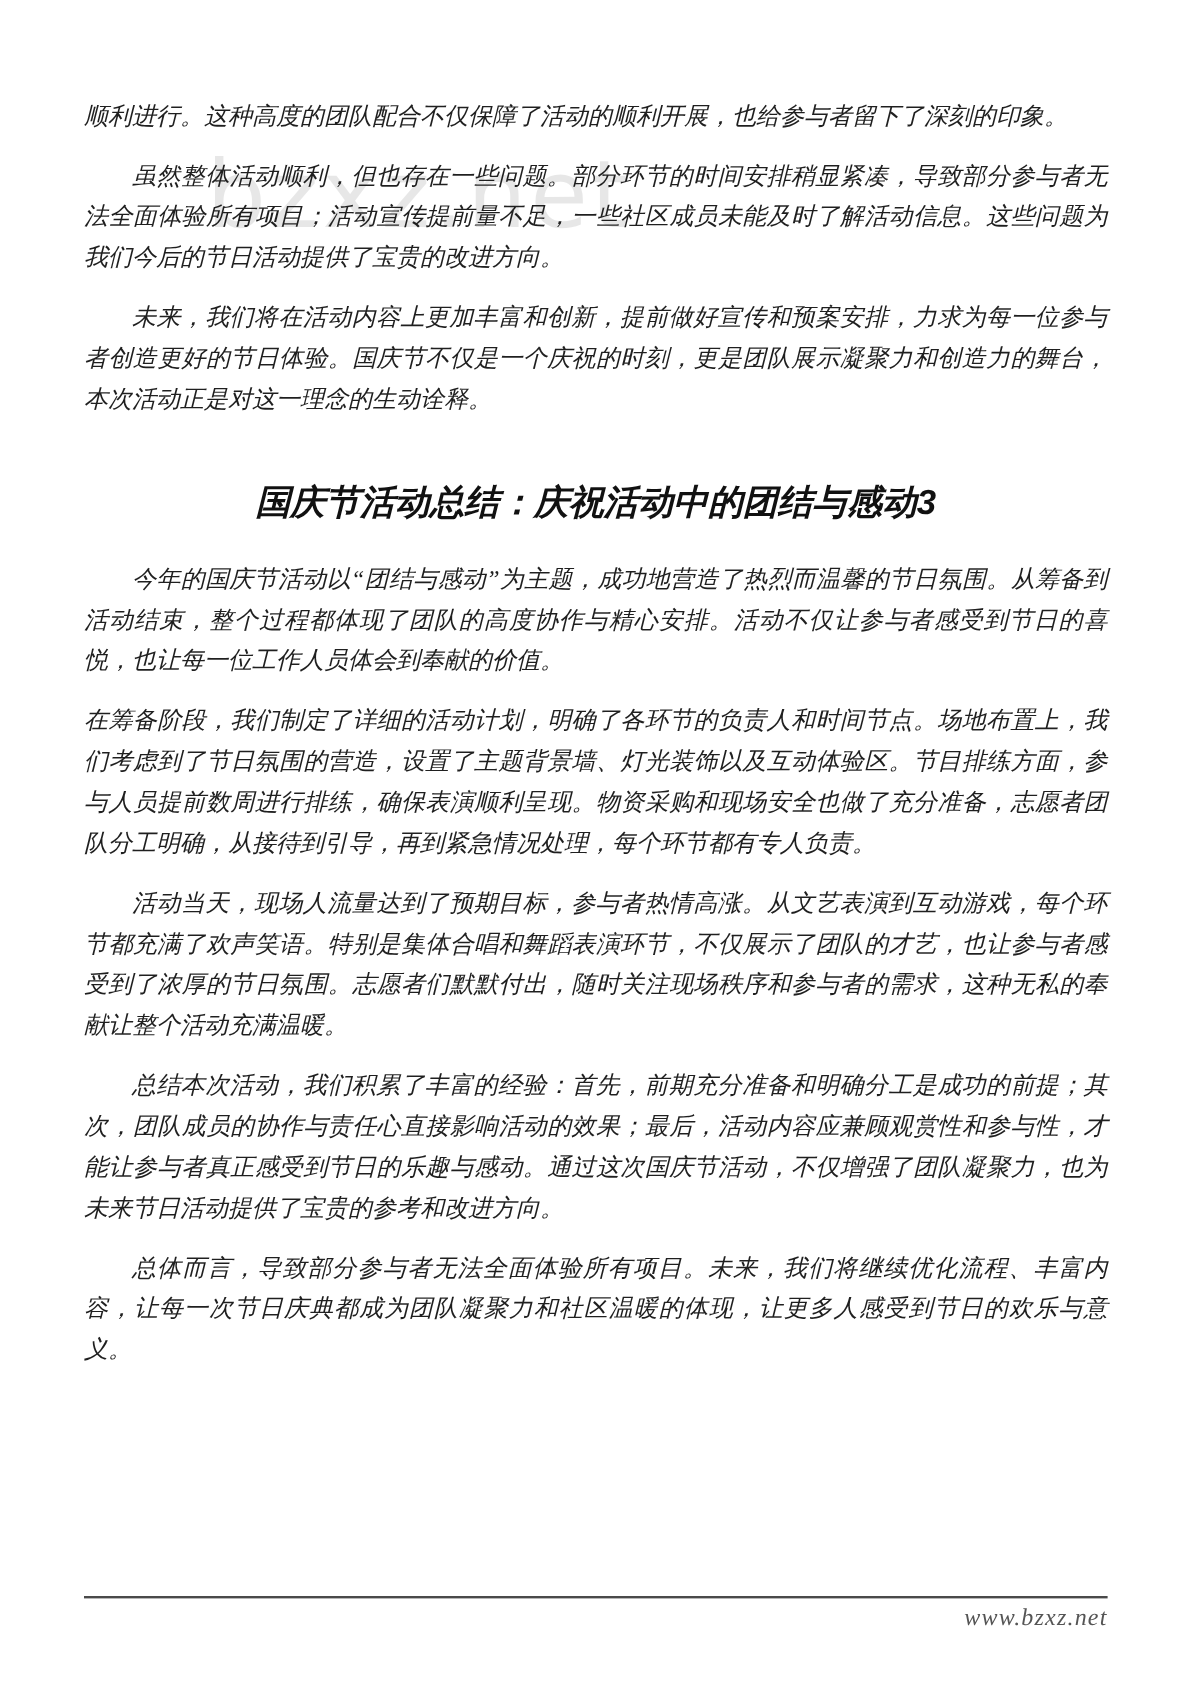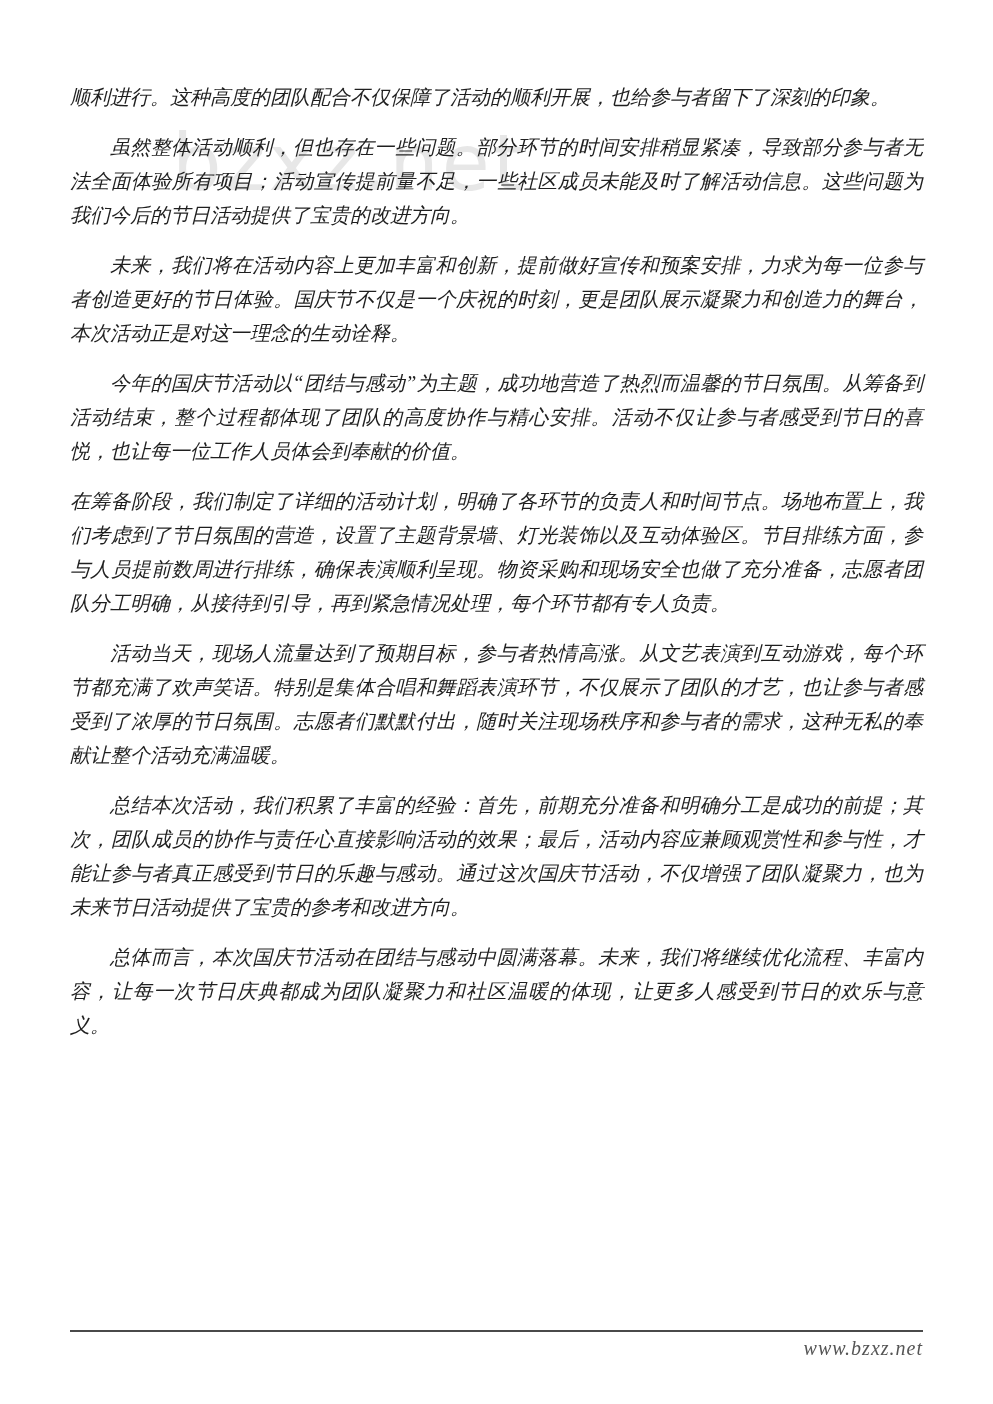--- a/index.html
+++ b/index.html
@@ -80,29 +80,30 @@
 
 <div class="content">
 
   <p class="para no-indent">顺利进行。这种高度的团队配合不仅保障了活动的顺利开展，也给参与者留下了深刻的印象。</p>
 
   <p class="para">虽然整体活动顺利，但也存在一些问题。部分环节的时间安排稍显紧凑，导致部分参与者无法全面体验所有项目；活动宣传提前量不足，一些社区成员未能及时了解活动信息。这些问题为我们今后的节日活动提供了宝贵的改进方向。</p>
 
 
   <p class="para">未来，我们将在活动内容上更加丰富和创新，提前做好宣传和预案安排，力求为每一位参与者创造更好的节日体验。国庆节不仅是一个庆祝的时刻，更是团队展示凝聚力和创造力的舞台，本次活动正是对这一理念的生动诠释。</p>
 
+  <h1 class="doc-title">国庆节活动总结：庆祝活动中的团结与感动3</h1>
 
   <p class="para">今年的国庆节活动以“团结与感动”为主题，成功地营造了热烈而温馨的节日氛围。从筹备到活动结束，整个过程都体现了团队的高度协作与精心安排。活动不仅让参与者感受到节日的喜悦，也让每一位工作人员体会到奉献的价值。</p>
 
   <p class="para no-indent">在筹备阶段，我们制定了详细的活动计划，明确了各环节的负责人和时间节点。场地布置上，我们考虑到了节日氛围的营造，设置了主题背景墙、灯光装饰以及互动体验区。节目排练方面，参与人员提前数周进行排练，确保表演顺利呈现。物资采购和现场安全也做了充分准备，志愿者团队分工明确，从接待到引导，再到紧急情况处理，每个环节都有专人负责。</p>
 
   <p class="para">活动当天，现场人流量达到了预期目标，参与者热情高涨。从文艺表演到互动游戏，每个环节都充满了欢声笑语。特别是集体合唱和舞蹈表演环节，不仅展示了团队的才艺，也让参与者感受到了浓厚的节日氛围。志愿者们默默付出，随时关注现场秩序和参与者的需求，这种无私的奉献让整个活动充满温暖。</p>
 
 
   <p class="para">总结本次活动，我们积累了丰富的经验：首先，前期充分准备和明确分工是成功的前提；其次，团队成员的协作与责任心直接影响活动的效果；最后，活动内容应兼顾观赏性和参与性，才能让参与者真正感受到节日的乐趣与感动。通过这次国庆节活动，不仅增强了团队凝聚力，也为未来节日活动提供了宝贵的参考和改进方向。</p>
 
-  <p class="para">总体而言，本次国庆节活动在团结与感动中圆满落幕。未来，我们将继续优化流程、丰富内容，让每一次节日庆典都成为团队凝聚力和社区温暖的体现，让更多人感受到节日的欢乐与意义。</p>
+  <p class="para">总体而言，导致部分参与者无法全面体验所有项目。未来，我们将继续优化流程、丰富内容，让每一次节日庆典都成为团队凝聚力和社区温暖的体现，让更多人感受到节日的欢乐与意义。</p>
 
 </div>
 
 <div class="footer">
   <span class="footer-url">www.bzxz.net</span>
 </div>
 
 </body></html>

